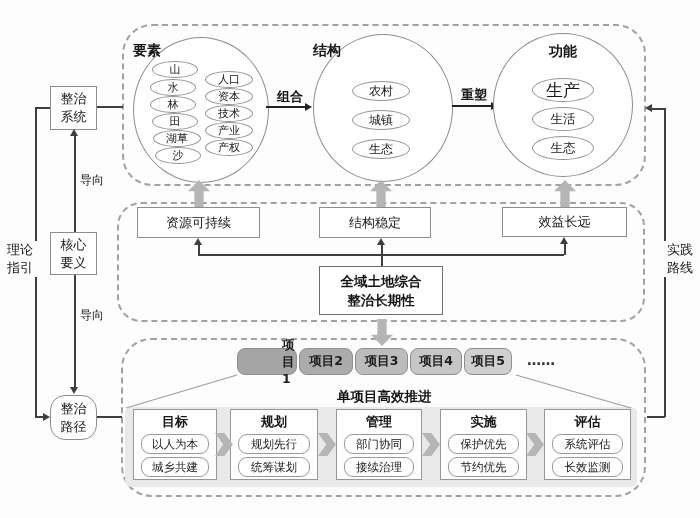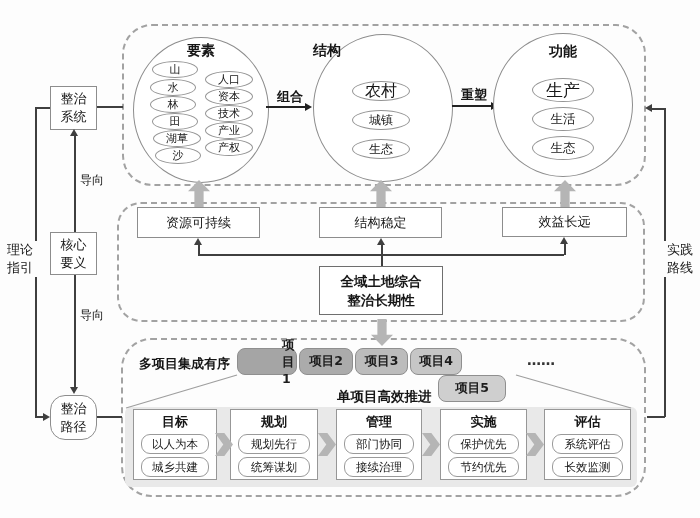--- a/index.html
+++ b/index.html
@@ -94,61 +94,61 @@
   <div class="hl" style="left:97px;top:106px;width:26px;"></div>
   <div class="hl" style="left:97px;top:416px;width:25px;"></div>
 
   <div class="vl" style="left:664px;top:108px;height:309px;"></div>
   <div class="hl" style="left:651px;top:108px;width:14px;"></div>
   <div class="ar left" style="left:645px;top:104px;"></div>
   <div class="hl" style="left:647px;top:416px;width:18px;"></div>
   <div class="lbl whitebg" style="left:663px;top:241px;width:34px;font-size:13px;white-space:normal;line-height:1.4;"><span>实践路线</span></div>
 
   <div class="ellipse" style="left:133px;top:37px;width:136px;height:146px;"></div>
-  <div class="lbl bold" style="left:133px;top:42px;width:136px;text-align:center;font-size:14px;"><span>要素</span></div>
+  <div class="lbl bold" style="left:133px;top:42px;width:136px;font-size:14px;"><span>要素</span></div>
   <div class="oval" style="left:152px;top:61px;width:46px;height:17px;">山</div>
   <div class="oval" style="left:150px;top:79px;width:46px;height:17px;">水</div>
   <div class="oval" style="left:150px;top:96px;width:46px;height:17px;">林</div>
   <div class="oval" style="left:152px;top:113px;width:46px;height:17px;">田</div>
   <div class="oval" style="left:153px;top:130px;width:48px;height:17px;">湖草</div>
   <div class="oval" style="left:155px;top:147px;width:46px;height:17px;">沙</div>
   <div class="oval" style="left:205px;top:71px;width:48px;height:17px;">人口</div>
   <div class="oval" style="left:205px;top:88px;width:48px;height:17px;">资本</div>
   <div class="oval" style="left:205px;top:105px;width:48px;height:17px;">技术</div>
   <div class="oval" style="left:205px;top:122px;width:48px;height:17px;">产业</div>
   <div class="oval" style="left:205px;top:139px;width:48px;height:17px;">产权</div>
 
   <div class="lbl bold" style="left:268px;top:88px;width:44px;text-align:center;font-size:13px;">组合</div>
   <div class="hl" style="left:266px;top:106px;width:40px;background:#222;"></div>
   <div class="ar right" style="left:305px;top:103px;border-left-color:#222;"></div>
 
   <div class="ellipse" style="left:313px;top:34px;width:140px;height:148px;"></div>
   <div class="lbl bold" style="left:313px;top:42px;width:140px;font-size:14px;"><span>结构</span></div>
-  <div class="oval" style="left:352px;top:81px;width:58px;height:20px;font-size:16px;">农村</div>
+  <div class="oval" style="left:352px;top:81px;width:58px;height:20px;font-size:12px;">农村</div>
   <div class="oval" style="left:352px;top:110px;width:58px;height:20px;font-size:12px;">城镇</div>
   <div class="oval" style="left:352px;top:139px;width:58px;height:20px;font-size:12px;">生态</div>
 
   <div class="lbl bold" style="left:452px;top:86px;width:44px;text-align:center;font-size:13px;">重塑</div>
   <div class="hl" style="left:452px;top:105px;width:40px;background:#222;"></div>
   <div class="ar right" style="left:491px;top:102px;border-left-color:#222;"></div>
 
   <div class="ellipse" style="left:493px;top:33px;width:140px;height:144px;"></div>
   <div class="lbl bold" style="left:493px;top:43px;width:140px;text-align:center;font-size:14px;"><span>功能</span></div>
   <div class="oval" style="left:532px;top:78px;width:62px;height:24px;font-size:17px;">生产</div>
   <div class="oval" style="left:532px;top:107px;width:62px;height:24px;font-size:12.5px;">生活</div>
   <div class="oval" style="left:532px;top:136px;width:62px;height:24px;font-size:12.5px;">生态</div>
 
   <div class="block up" style="left:188px;top:180px;width:22px;height:27px;"></div>
   <div class="block up" style="left:370px;top:180px;width:22px;height:27px;"></div>
   <div class="block up" style="left:554px;top:180px;width:22px;height:27px;"></div>
 
   <div class="box" style="left:137px;top:207px;width:123px;height:31px;">
       <span>资源可持续</span>
     </div>
-  <div class="box" style="left:319px;top:207px;width:123px;height:31px;">
+  <div class="box" style="left:319px;top:207px;width:112px;height:31px;">
       <span>结构稳定</span>
     </div>
   <div class="box" style="left:502px;top:207px;width:125px;height:30px;">
       <span>效益长远</span>
     </div>
 
   <div class="box bold" style="left:319px;top:266px;width:124px;height:49px;padding:0 18px;font-size:13.5px;border-color:#6e6e6e;">
       <span>全域土地综合整治长期性</span>
     </div>
 
@@ -156,27 +156,26 @@
   <div class="vl" style="left:198px;top:243px;height:12px;"></div>
   <div class="ar up" style="left:194px;top:238px;"></div>
   <div class="vl" style="left:381px;top:243px;height:12px;"></div>
   <div class="ar up" style="left:377px;top:238px;"></div>
   <div class="vl" style="left:564px;top:242px;height:13px;"></div>
   <div class="ar up" style="left:560px;top:237px;"></div>
   <div class="vl" style="left:381px;top:254px;height:12px;"></div>
 
   <div class="block down" style="left:371px;top:319px;width:22px;height:27px;"></div>
 
-  <div class="lbl bold" style="left:139px;top:355px;font-size:13px;">多项目集成有序</div>
 
   <div class="project" style="left: 237px; width: 60px; background: rgb(165, 165, 165); padding-left: 44px;">项目1</div>
   <div class="project" style="left: 299px; width: 54px; background: rgb(171, 171, 171);">项目2</div>
   <div class="project" style="left: 355px; width: 53px; background: rgb(188, 188, 188);">项目3</div>
   <div class="project" style="left: 410px; width: 52px; background: rgb(198, 198, 198);">项目4</div>
-  <div class="project" style="left: 438px; width: 68px; background: rgb(207, 207, 207); margin-top: 27px;">项目5</div>
+  <div class="project" style="left: 464px; width: 48px; background: rgb(207, 207, 207);">项目5</div>
   <div class="lbl" style="left:527px;top:352px;font-size:14px;font-weight:bold;color:#333;">……</div>
 
   <svg class="overlay" width="700" height="518" viewBox="0 0 700 518">
     <line x1="237" y1="375" x2="126" y2="408" stroke="#9e9e9e" stroke-width="1.2"></line>
     <line x1="516" y1="375" x2="631" y2="408" stroke="#9e9e9e" stroke-width="1.2"></line>
   </svg>
 
   <div class="lbl bold" style="left:337px;top:388px;font-size:13.5px;">单项目高效推进</div>
 
   <div class="panel" style="left:125px;top:407px;width:512px;height:80px;"></div>

